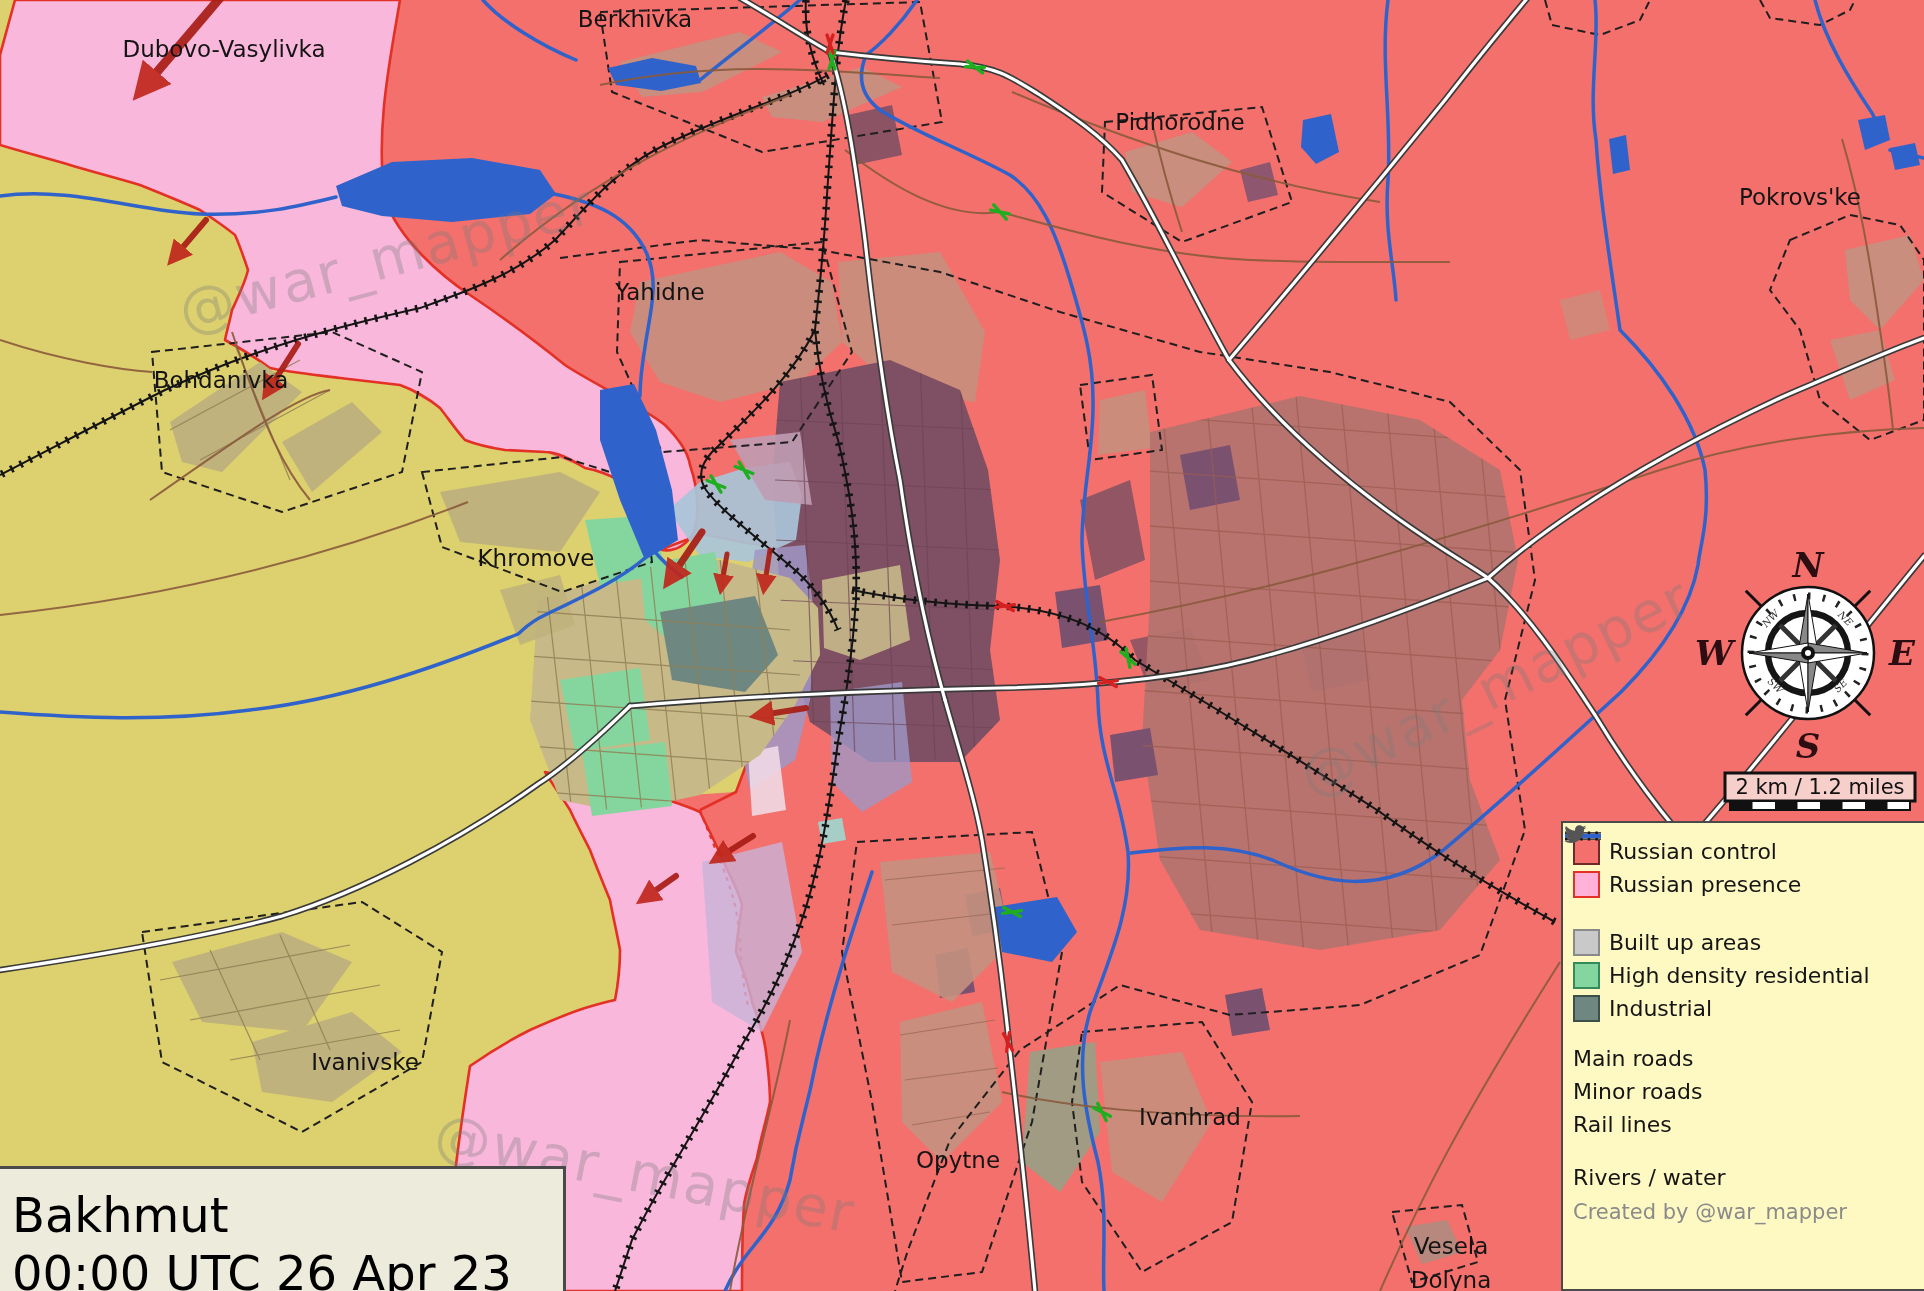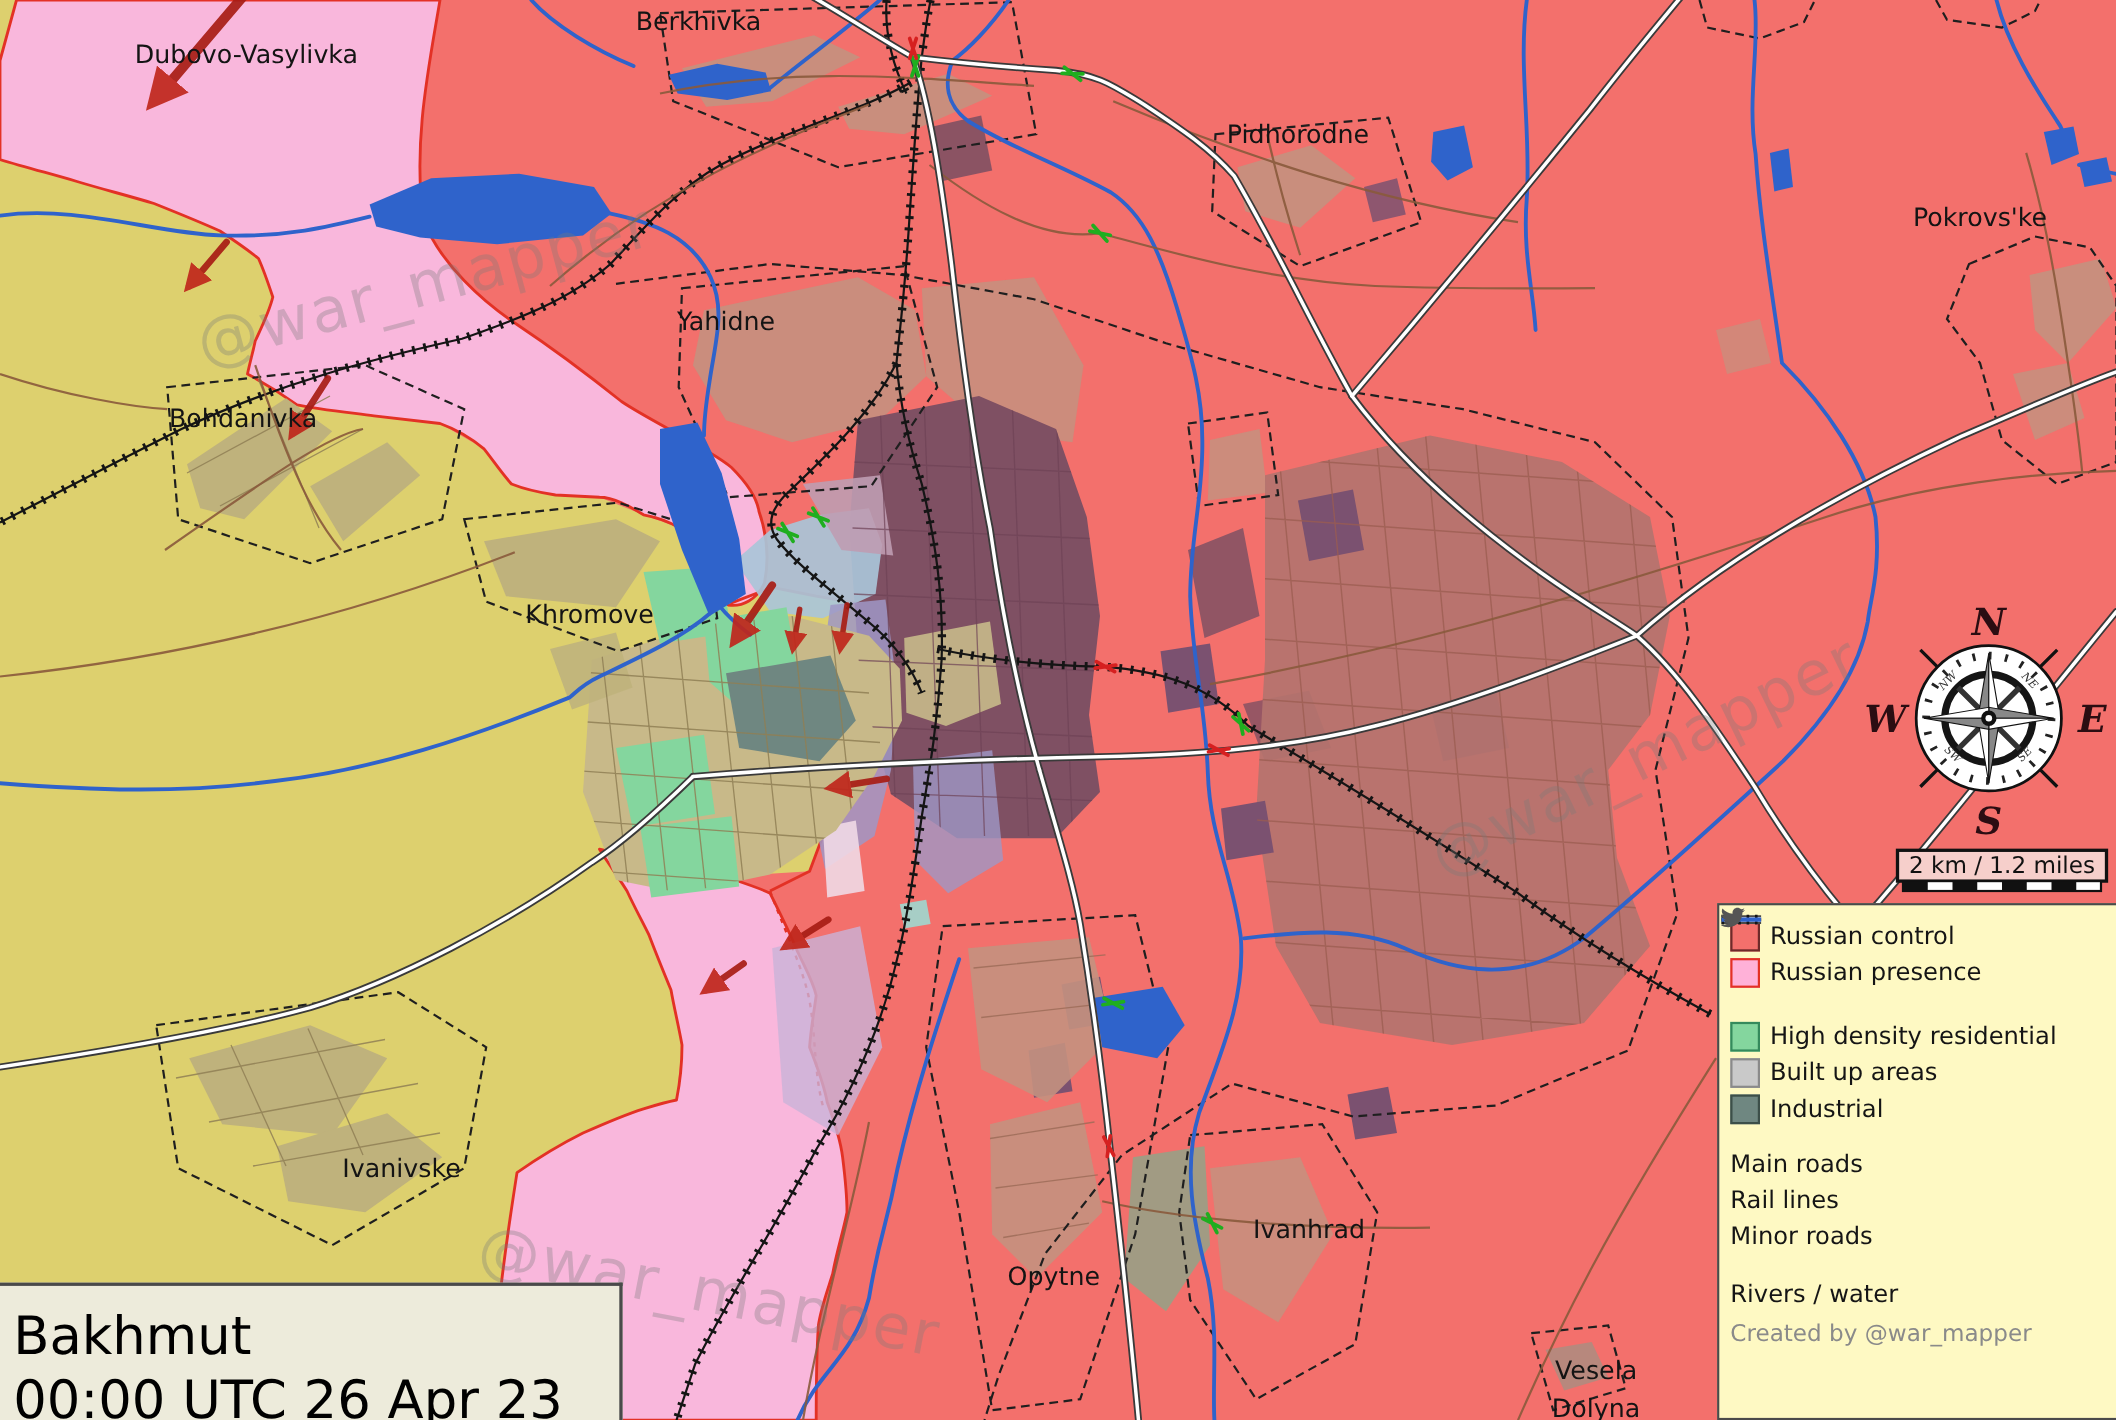--- a/index.html
+++ b/index.html
@@ -380,51 +380,51 @@
   <div class="lrow">
     <div class="sw sw-rus"></div>
     <div class="txt">Russian control</div>
   </div>
   <div class="lrow">
     <div class="sw sw-pres"></div>
     <div class="txt">Russian presence</div>
   </div>
   <div class="spacer-a"></div>
   <div class="lrow">
+    <div class="sw sw-built"></div>
+    <div class="txt">Built up areas</div>
+  </div>
+  <div class="lrow">
     <div class="sw sw-high"></div>
     <div class="txt">High density residential</div>
-  </div>
-  <div class="lrow">
-    <div class="sw sw-built"></div>
-    <div class="txt">Built up areas</div>
   </div>
   <div class="lrow">
     <div class="sw sw-ind"></div>
     <div class="txt">Industrial</div>
   </div>
   <div class="spacer-b"></div>
   <div class="lrow">
     <svg class="lsym" viewBox="0 0 40 26">
       <path d="M2,13 L38,13" stroke="#4a4a4a" stroke-width="8"></path>
           <path d="M2,13 L38,13" stroke="#fff" stroke-width="4.5"></path>
     </svg>
     <div class="txt">Main roads</div>
   </div>
   <div class="lrow">
     <svg class="lsym" viewBox="0 0 40 26">
+      <path d="M2,13 L38,13" stroke="#8a5a3c" stroke-width="3"></path>
+    </svg>
+    <div class="txt">Minor roads</div>
+  </div>
+  <div class="lrow">
+    <svg class="lsym" viewBox="0 0 40 26">
       <path d="M2,13 L38,13" stroke="#151515" stroke-width="2"></path>
       <path d="M2,13 L38,13" stroke="#151515" stroke-width="9" stroke-dasharray="2.4 5.2"></path>
     </svg>
     <div class="txt">Rail lines</div>
-  </div>
-  <div class="lrow">
-    <svg class="lsym" viewBox="0 0 40 26">
-      <path d="M2,13 L38,13" stroke="#8a5a3c" stroke-width="3"></path>
-    </svg>
-    <div class="txt">Minor roads</div>
   </div>
   <div class="spacer-c"></div>
   <div class="lrow">
     <svg class="lsym" viewBox="0 0 40 26">
       <path d="M2,13 L38,13" stroke="#2f63cb" stroke-width="4"></path>
     </svg>
     <div class="txt">Rivers / water</div>
   </div>
   <div class="credit-row">
     <div class="txt">Created by @war_mapper</div>

